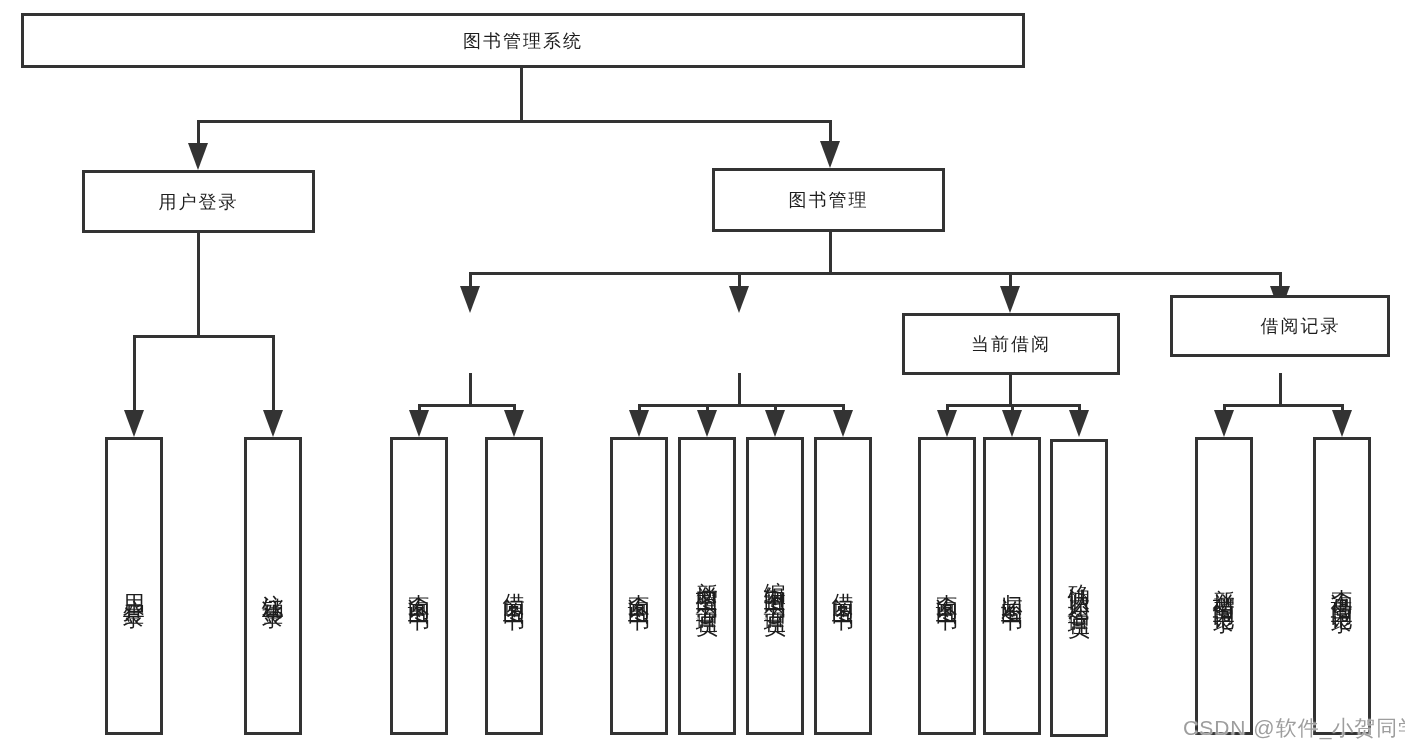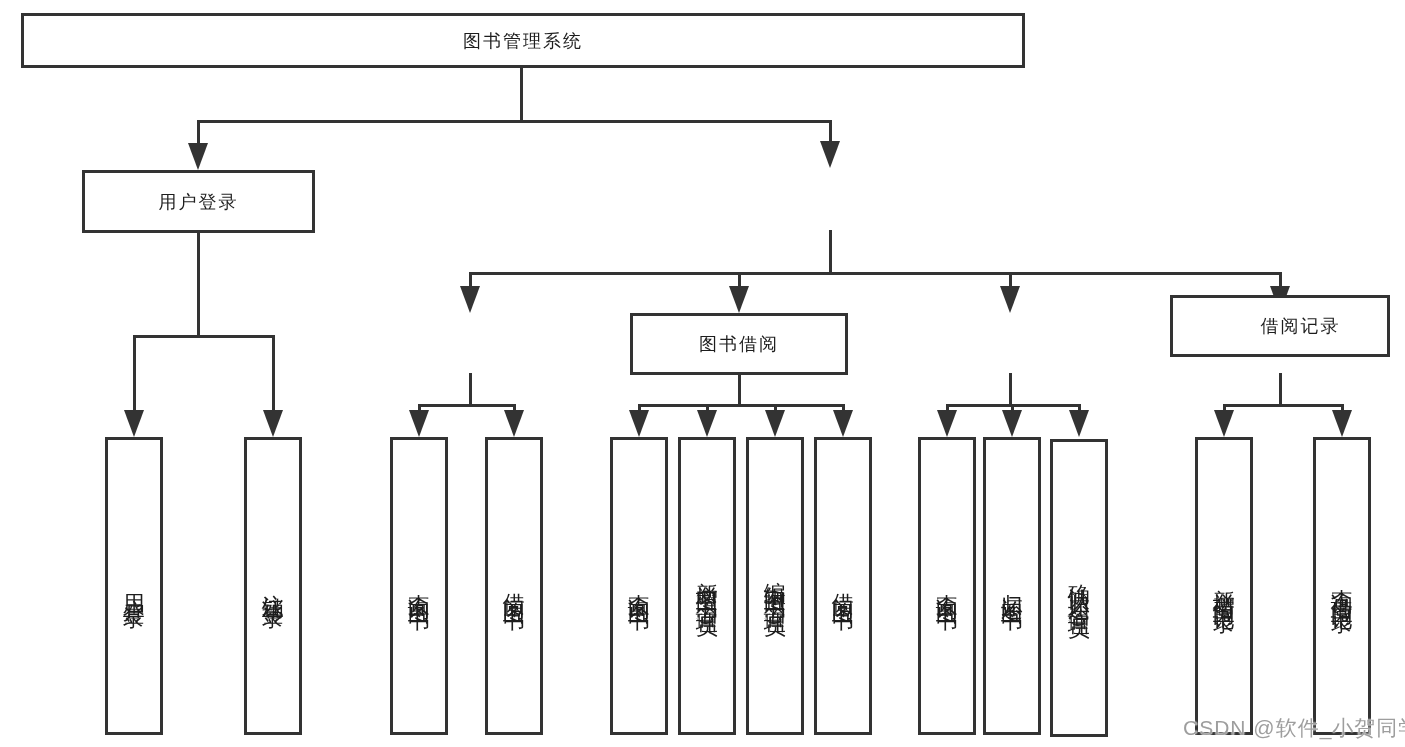--- a/index.html
+++ b/index.html
@@ -47,41 +47,44 @@
   <div class="line" style="left:520px;top:68px;width:3px;height:52px;"></div>
   <div class="line" style="left:197px;top:120px;width:634px;height:3px;"></div>
   <div class="line" style="left:197px;top:120px;width:3px;height:25px;"></div>
   <div class="arrow" style="left:188px;top:143px;"></div>
   <div class="line" style="left:829px;top:120px;width:3px;height:23px;"></div>
   <div class="arrow" style="left:820px;top:141px;"></div>
 
   <div class="box hbox" style="left:82px;top:170px;width:233px;height:63px;">
     <span>用户登录</span>
   </div>
+  <div class="box hbox" style="left:712px;top:168px;width:233px;height:64px;">
+    <span>图书管理</span>
+  </div>
 
   <div class="line" style="left:197px;top:231px;width:3px;height:104px;"></div>
   <div class="line" style="left:133px;top:335px;width:142px;height:3px;"></div>
   <div class="line" style="left:133px;top:335px;width:3px;height:77px;"></div>
   <div class="arrow" style="left:124px;top:410px;"></div>
   <div class="line" style="left:272px;top:335px;width:3px;height:77px;"></div>
   <div class="arrow" style="left:263px;top:410px;"></div>
 
   <div class="line" style="left:829px;top:230px;width:3px;height:44px;"></div>
   <div class="line" style="left:469px;top:272px;width:812px;height:3px;"></div>
   <div class="line" style="left:469px;top:272px;width:3px;height:16px;"></div>
   <div class="arrow" style="left:460px;top:286px;"></div>
   <div class="line" style="left:738px;top:272px;width:3px;height:16px;"></div>
   <div class="arrow" style="left:729px;top:286px;"></div>
   <div class="line" style="left:1009px;top:272px;width:3px;height:16px;"></div>
   <div class="arrow" style="left:1000px;top:286px;"></div>
   <div class="line" style="left:1279px;top:272px;width:3px;height:16px;"></div>
   <div class="arrow" style="left:1270px;top:286px;"></div>
 
-  <div class="box hbox" style="left:630px;top:313px;width:218px;height:62px;">
-    <span>图书借阅</span>
+  <div class="box hbox" style="left:902px;top:313px;width:218px;height:62px;">
+    <span>当前借阅</span>
   </div>
   <div class="box hbox" style="left:1170px;top:295px;width:220px;height:62px;padding-left:41px;">
     <span>借阅记录</span>
   </div>
 
   <div class="line" style="left:469px;top:373px;width:3px;height:32px;"></div>
   <div class="line" style="left:738px;top:373px;width:3px;height:32px;"></div>
   <div class="line" style="left:1009px;top:373px;width:3px;height:32px;"></div>
   <div class="line" style="left:1279px;top:373px;width:3px;height:32px;"></div>
 

